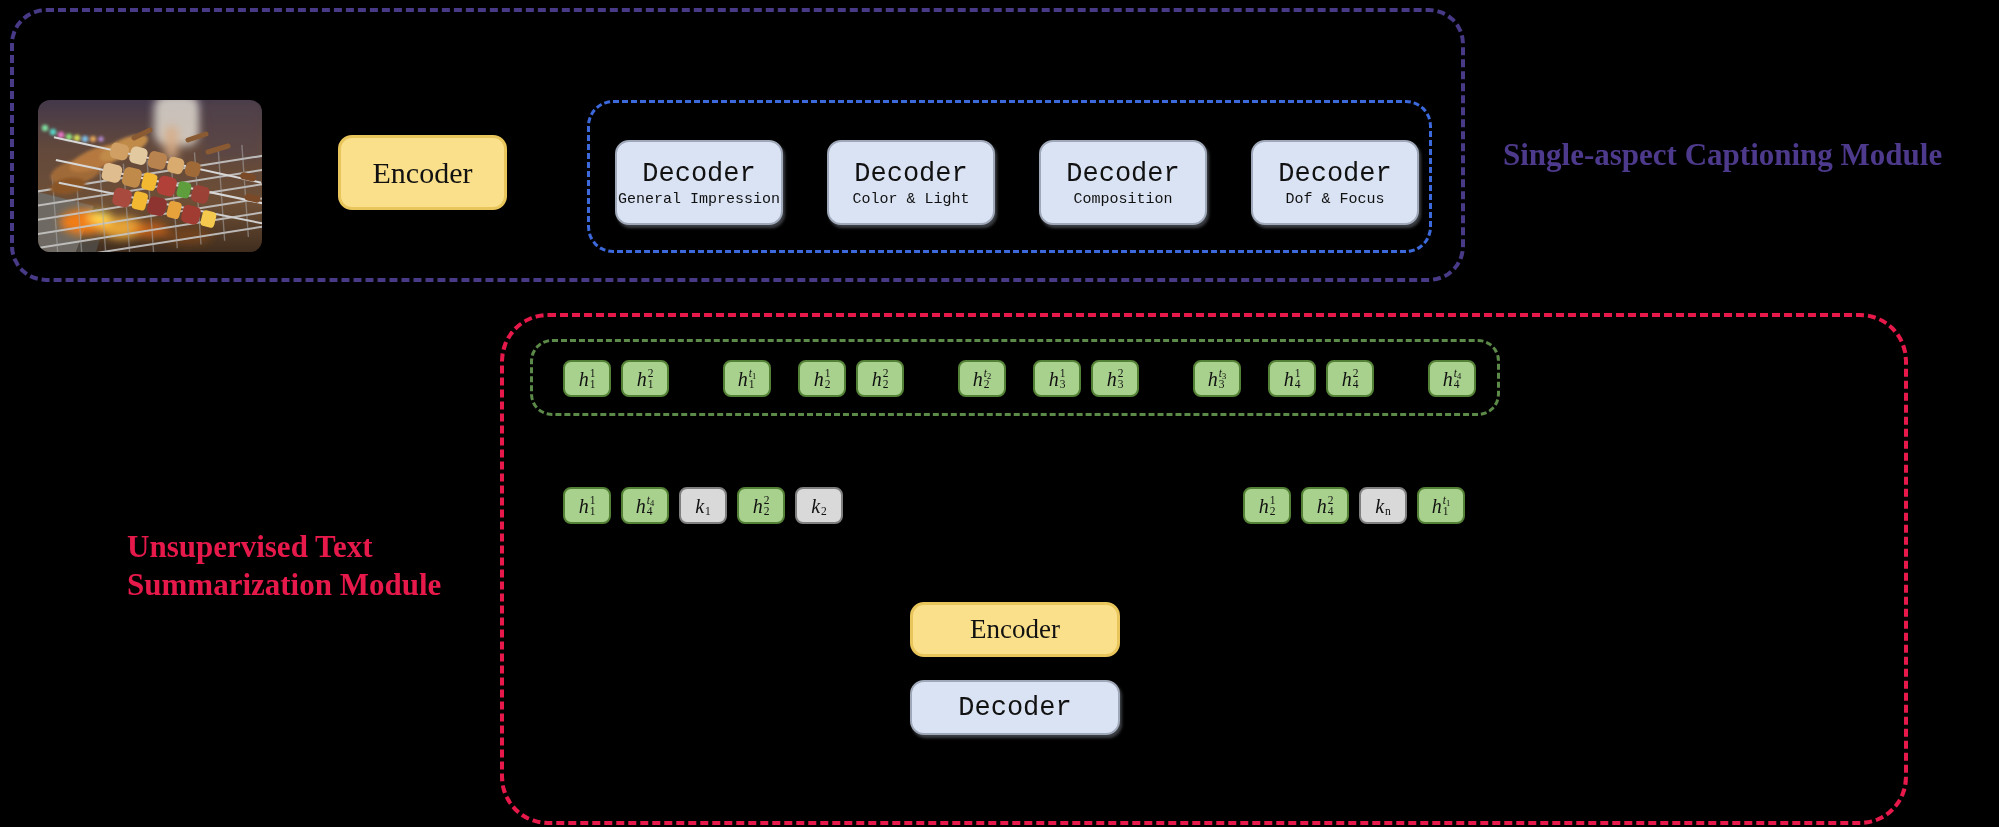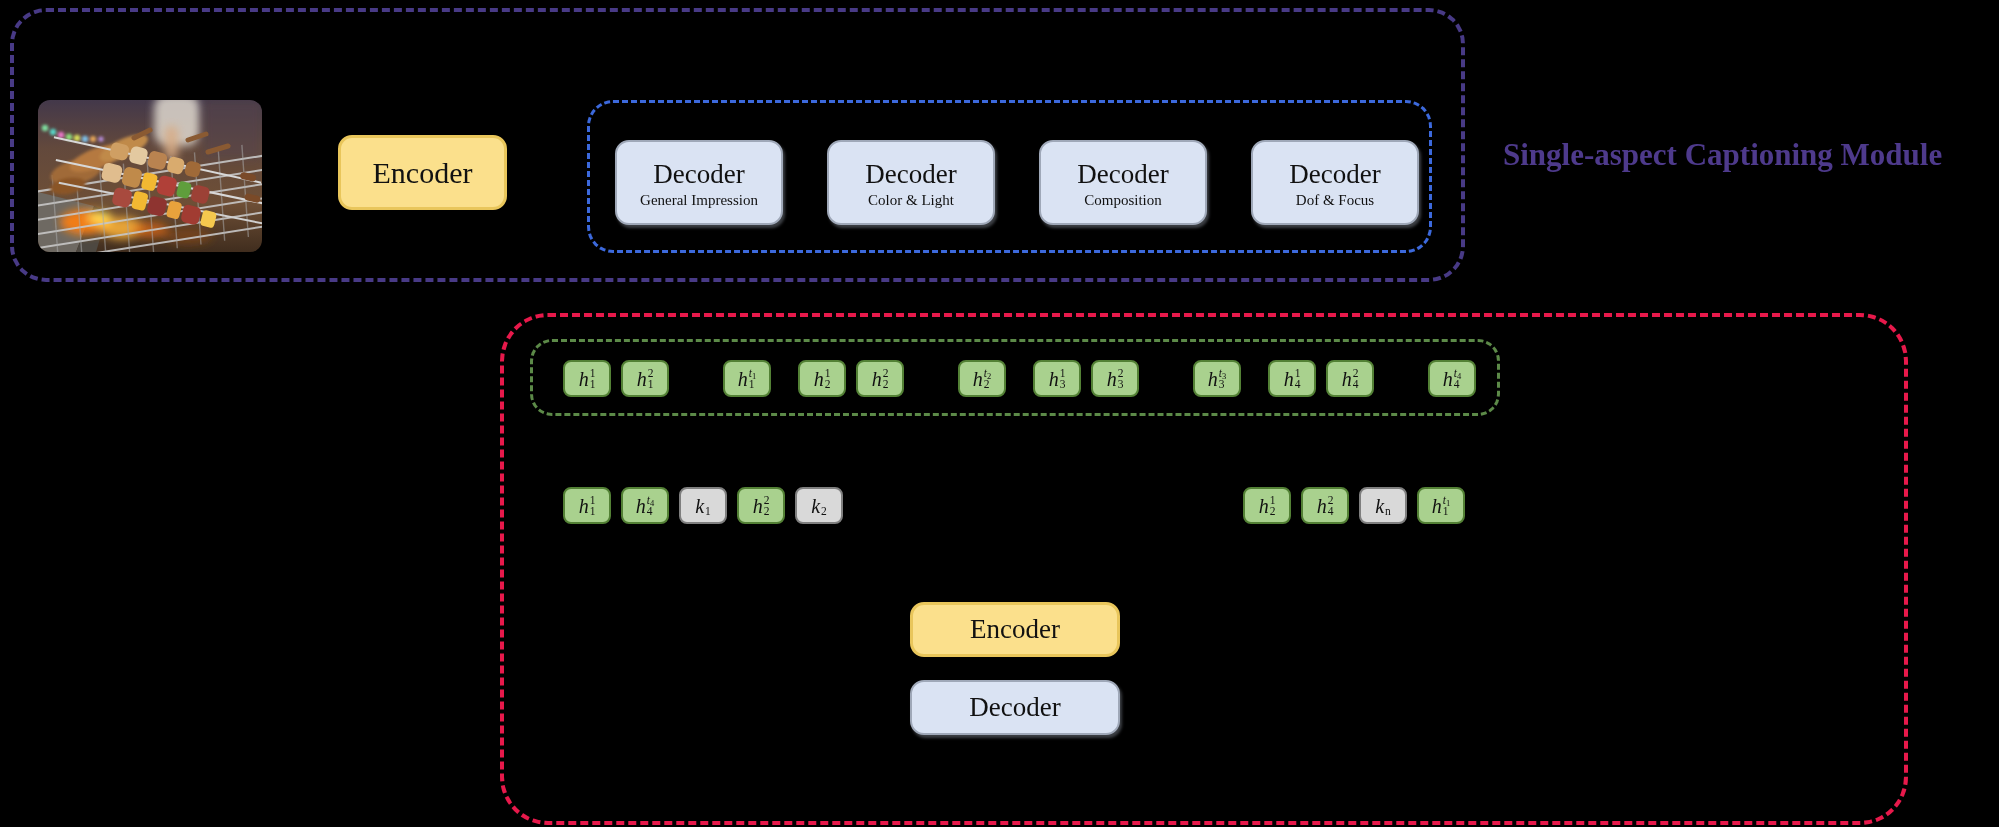--- a/index.html
+++ b/index.html
@@ -20,21 +20,21 @@
   
   .module-title{position:absolute;font-weight:600;font-size:31px;line-height:38px;white-space:nowrap;}
   .title-captioning{left:1503px;top:136px;color:var(--purple_title);}
   .title-summarization{left:127px;top:528px;color:var(--red);}
   
   .box{position:absolute;box-sizing:border-box;display:flex;align-items:center;justify-content:center;
        color:#111;}
   .enc{background:var(--encoder_bg);border:3px solid var(--encoder_border);border-radius:14px;
        box-shadow:0 2px 3px rgba(0,0,0,.45);}
   .dec{background:var(--decoder_bg);border:2.5px solid var(--decoder_border);border-radius:14px;
-       box-shadow:2px 3px 3px rgba(120,125,135,.5);}
+       box-shadow:2px 3px 3px rgba(120,125,135,.5);font-family:Liberation Mono, monospace;}
   .enc-top{left:338px;top:135px;width:169px;height:75px;font-size:30px;}
   .decoder-card{top:140px;width:168px;height:85px;flex-direction:column;gap:2px;padding-top:2px;}
   .decoder-card .dl{font-size:27px;line-height:30px;}
   .decoder-card .ds{font-size:15px;line-height:18px;}
   .enc-bottom{left:910px;top:602px;width:210px;height:55px;font-size:27px;}
   .dec-bottom{left:910px;top:680px;width:210px;height:55px;font-size:27px;}
   
   .photo{position:absolute;left:38px;top:100px;width:224px;height:152px;border-radius:12px;
          overflow:hidden;}
   
@@ -193,20 +193,24 @@
   <div class="box dec decoder-card" style="left:1039px">
     <span class="dl">Decoder</span>
     <span class="ds">Composition</span>
   </div>
   <div class="box dec decoder-card" style="left:1251px">
     <span class="dl">Decoder</span>
     <span class="ds">Dof &amp; Focus</span>
   </div>
 
   <div class="module-title title-captioning">Single-aspect Captioning Module</div>
+  <div class="module-title title-summarization">
+    <div>Unsupervised Text</div>
+    <div>Summarization Module</div>
+  </div>
 
   <div class="frame frame-red"></div>
   <div class="frame frame-green"></div>
 
   <div class="tokrow row-hidden" id="row-hidden">
       <div class="tok tok-green">
         <span class="m">
           <span class="mb">h</span>
           <span class="ms">
             <span class="msup">1</span>

